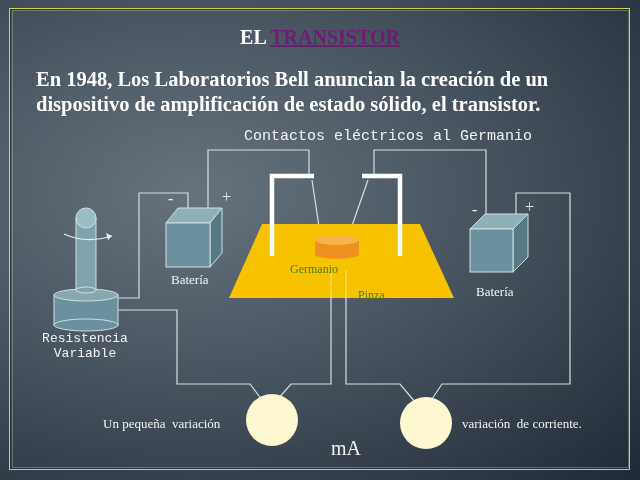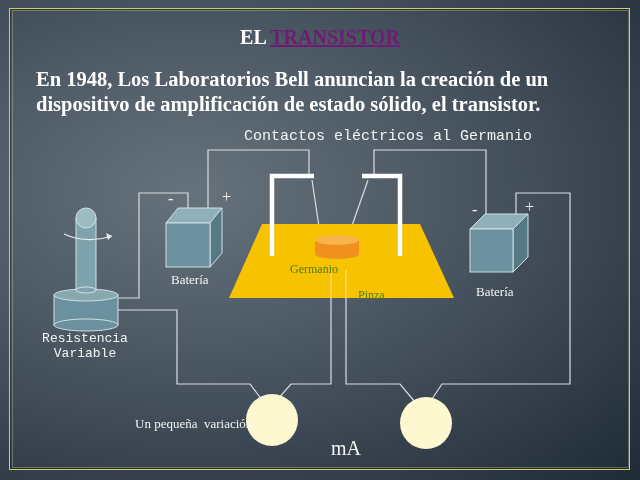--- a/index.html
+++ b/index.html
@@ -129,17 +129,18 @@
 <div class="lbl" style="left:476px; top:284px;">Batería</div>
 
 <div class="lbl lbl-center" style="left:40px; top:331px; width:90px;">
   <div>Resistencia</div>
   <div>Variable</div>
 </div>
 
 <div class="ma" style="left:331px; top:410px;">mA</div>
 
 <div class="lbl" style="left:103px; top:416px; line-height:16px;">
-  <div style="white-space:pre;margin-left:32px;">Un pequeña  variación</div>
+  <div style="white-space:pre;">Un pequeña  variación</div>
 </div>
 
 <div class="lbl" style="left:462px; top:416px; line-height:16px;">
+  <div style="white-space:pre;">variación  de corriente.</div>
 </div>
 
 </body></html>

